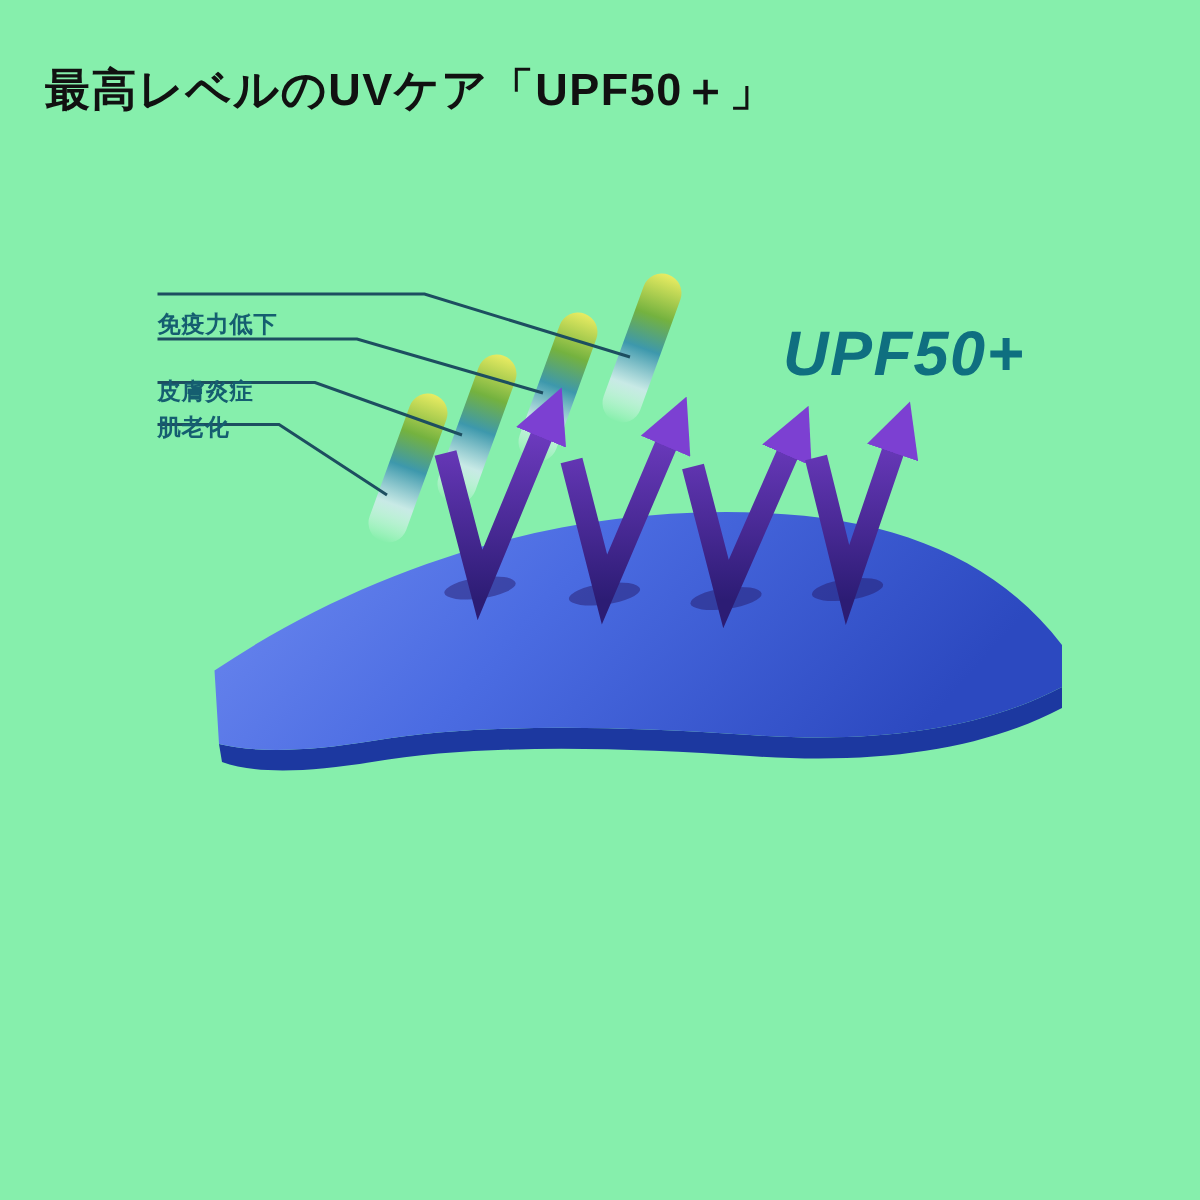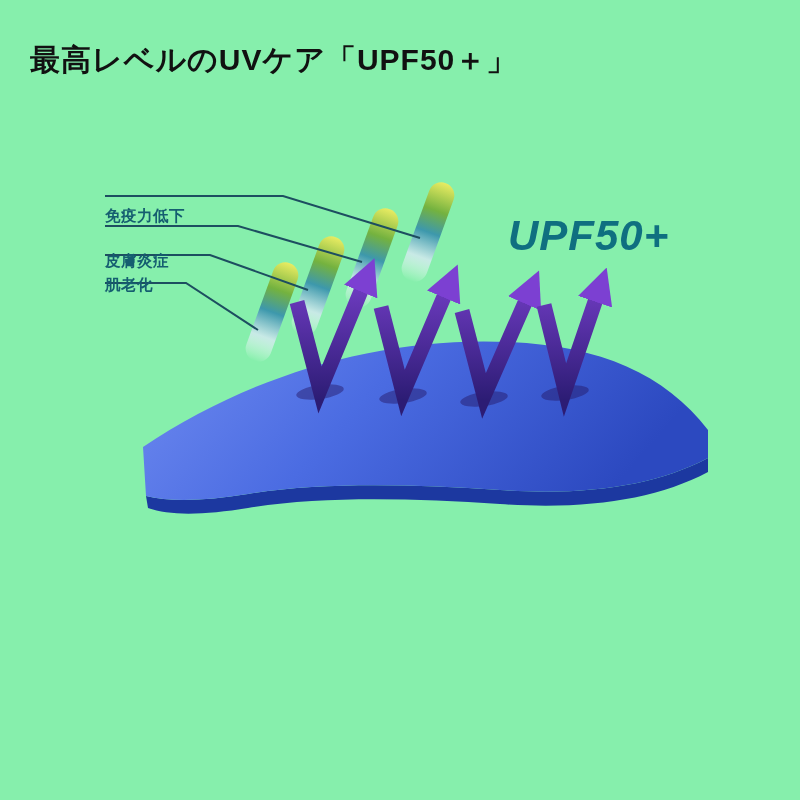--- a/index.html
+++ b/index.html
@@ -36,21 +36,21 @@
     color: #155e70;
     letter-spacing: 0.5px;
     white-space: nowrap;
   }
   .effect-label.l1 { top: 176px; }
   .effect-label.l2 { top: 206px; }
   .effect-label.l3 { top: 251px; text-align: right; }
   .effect-label.l4 { top: 275px; }
   .upf-badge {
     position: absolute;
-    left: 508px;
+    left: 522px;
     top: 212px;
     font-size: 42px;
     font-weight: 800;
     font-style: italic;
     color: #0f6f80;
     letter-spacing: 1px;
     white-space: nowrap;
   }
   .body-text {
     position: absolute;

